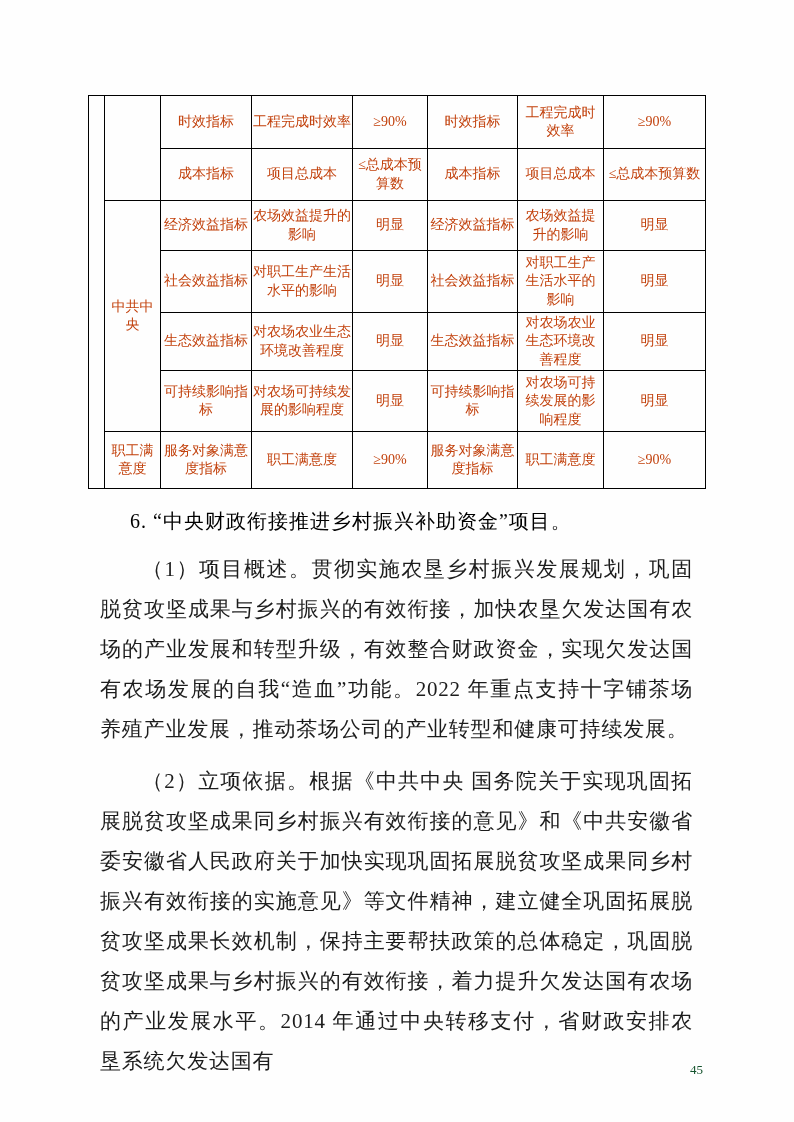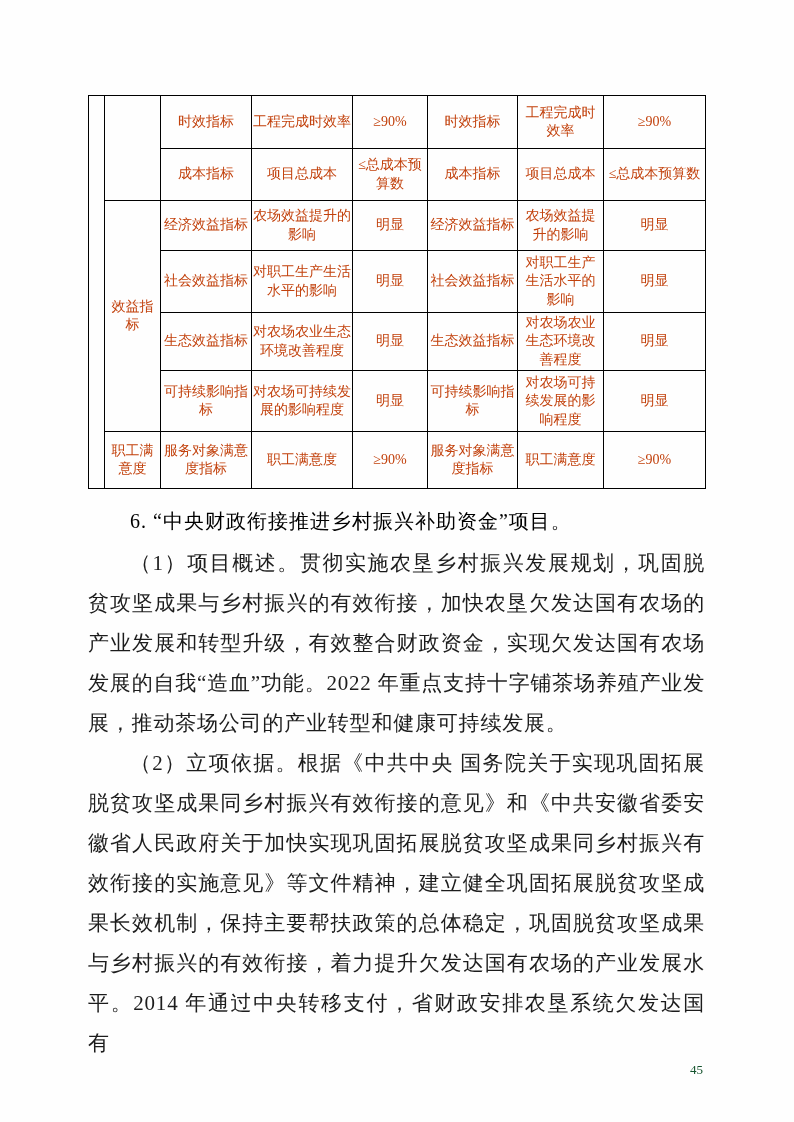--- a/index.html
+++ b/index.html
@@ -54,21 +54,21 @@
   h2.section-heading {
     margin: 16px 0 6px 0;
     font-size: 20px;
     font-weight: normal;
     color: #000;
     text-indent: 42px;
     letter-spacing: 1px;
     line-height: 32px;
   }
   p.body-para {
-    margin: 0;
+    margin: 12px;
     font-size: 21px;
     line-height: 40px;
     letter-spacing: 0.8px;
     text-align: justify;
     text-indent: 2em;
     color: #1c1c1c;
   }
   .page-number {
     position: absolute;
     left: 690px;
@@ -108,21 +108,21 @@
         </tr>
         <tr class="r1">
           <td>成本指标</td>
           <td class="c-content">项目总成本</td>
           <td>≤总成本预算数</td>
           <td>成本指标</td>
           <td class="c-content2">项目总成本</td>
           <td class="c-value2">≤总成本预算数</td>
         </tr>
         <tr class="r2">
-          <td class="c-group" rowspan="4">效益指标</td>
+          <td class="c-group" rowspan="4">中共中央</td>
           <td>经济效益指标</td>
           <td class="c-content">农场效益提升的影响</td>
           <td>明显</td>
           <td>经济效益指标</td>
           <td class="c-content2">农场效益提升的影响</td>
           <td class="c-value2">明显</td>
         </tr>
         <tr class="r3">
           <td>社会效益指标</td>
           <td class="c-content">对职工生产生活水平的影响</td>

